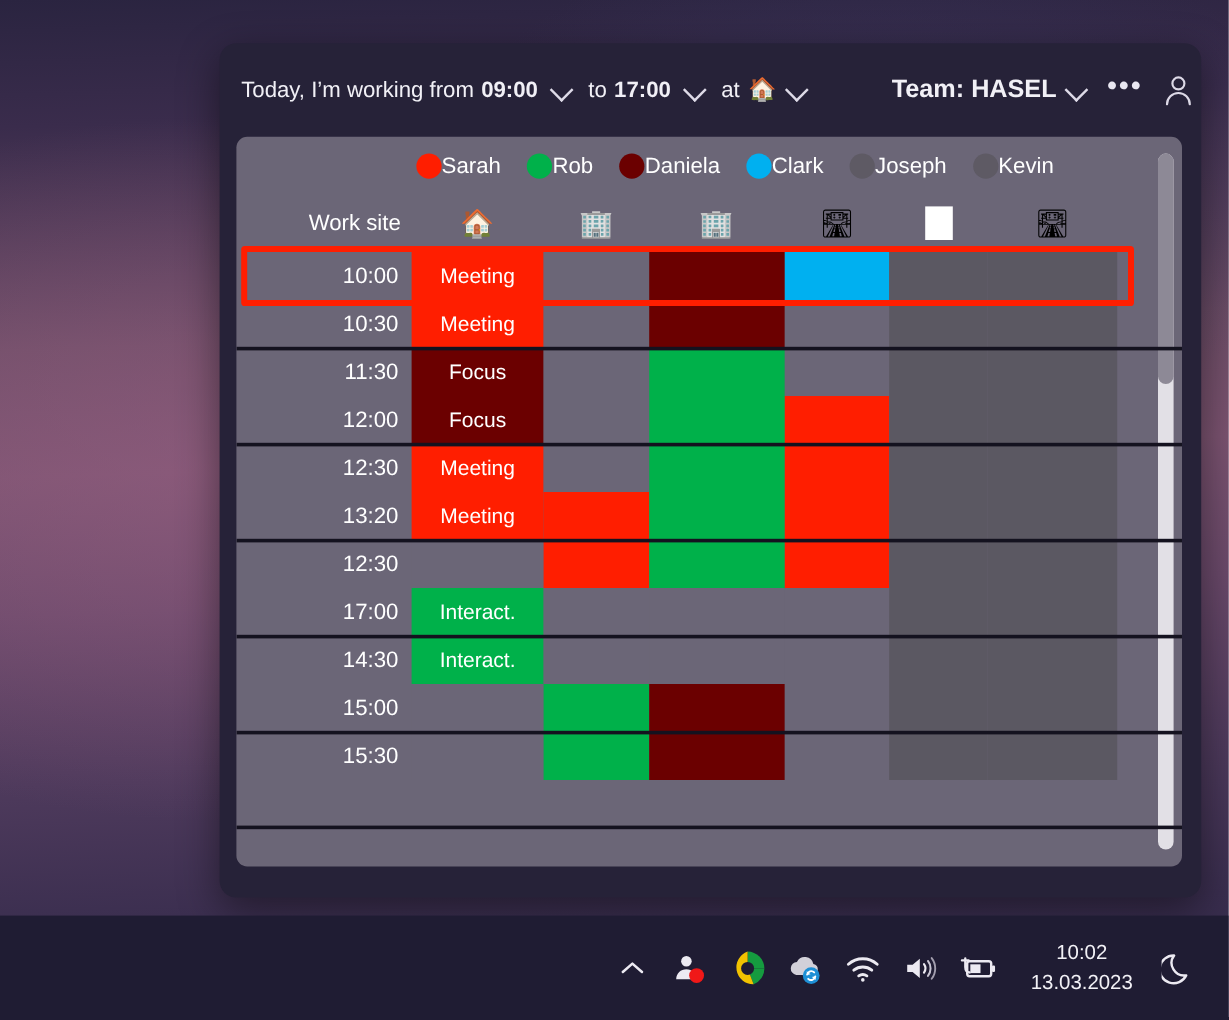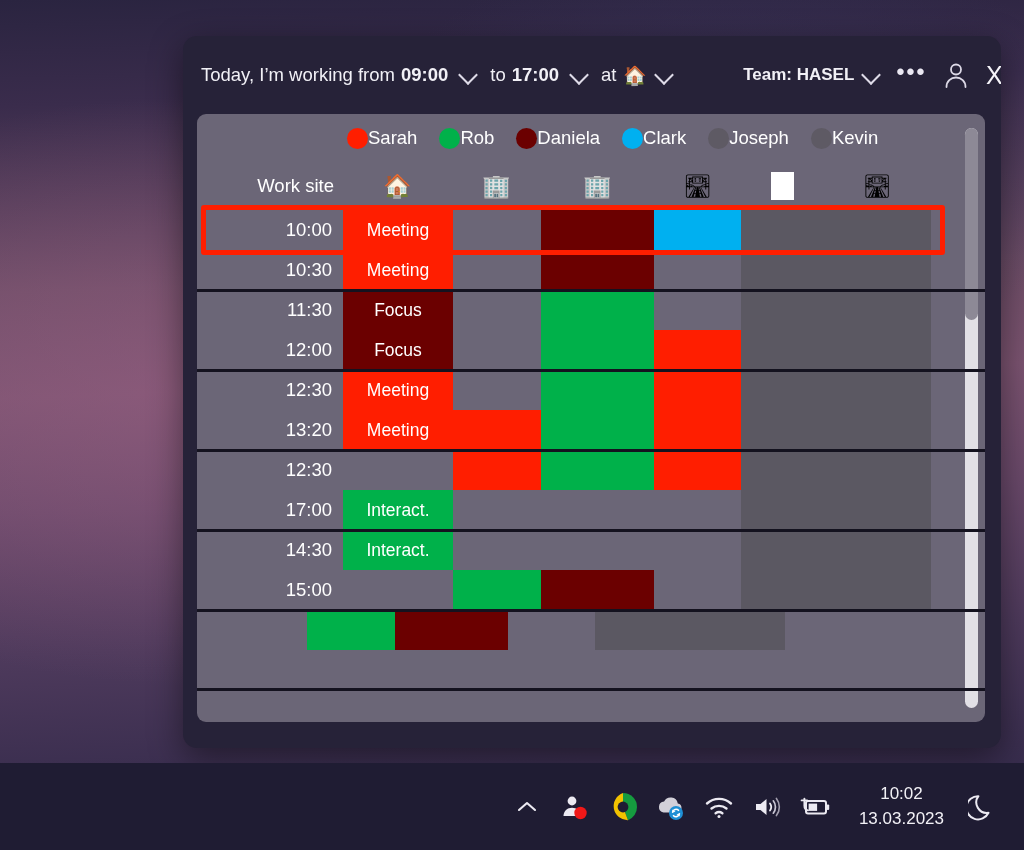--- a/index.html
+++ b/index.html
@@ -112,21 +112,21 @@
     width: 12px; height: 12px;
     border-right: 2.2px solid #dedbe8;
     border-bottom: 2.2px solid #dedbe8;
     transform: rotate(45deg);
   }
   #team-block {
     margin-left: 60px;
     display: flex;
     align-items: center;
     font-weight: 700;
-    font-size: 17px;
+    font-size: 21px;
   }
   #titlebar-right {
     margin-left: auto;
     display: flex;
     align-items: center;
     gap: 6px;
   }
   #more-btn {
     color: #e9e7f1;
     font-size: 24px;
@@ -454,20 +454,21 @@
           <div class="grid-row">
             <div class="time-cell">15:00</div>
             <div class="slot" style="width: 110px; flex: 0 0 110px; background: rgb(107, 102, 119);"></div>
             <div class="slot" style="width: 88px; flex: 0 0 88px; background: rgb(0, 177, 74);"></div>
             <div class="slot" style="width: 113px; flex: 0 0 113px; background: rgb(107, 0, 0);"></div>
             <div class="slot" style="width: 87px; flex: 0 0 87px; background: rgb(107, 102, 119);"></div>
             <div class="slot" style="width: 82px; flex: 0 0 82px; background: rgb(91, 88, 98);"></div>
             <div class="slot" style="width: 108px; flex: 0 0 108px; background: rgb(91, 88, 98);"></div>
           </div>
           <div class="grid-row">
+            <div class="time-cell">15:30</div>
             <div class="slot" style="width: 110px; flex: 0 0 110px; background: rgb(107, 102, 119);"></div>
             <div class="slot" style="width: 88px; flex: 0 0 88px; background: rgb(0, 177, 74);"></div>
             <div class="slot" style="width: 113px; flex: 0 0 113px; background: rgb(107, 0, 0);"></div>
             <div class="slot" style="width: 87px; flex: 0 0 87px; background: rgb(107, 102, 119);"></div>
             <div class="slot" style="width: 82px; flex: 0 0 82px; background: rgb(91, 88, 98);"></div>
             <div class="slot" style="width: 108px; flex: 0 0 108px; background: rgb(91, 88, 98);"></div>
           </div>
           <div class="hour-sep" style="top: 79px;"></div>
           <div class="hour-sep" style="top: 159px;"></div>
           <div class="hour-sep" style="top: 239px;"></div>

